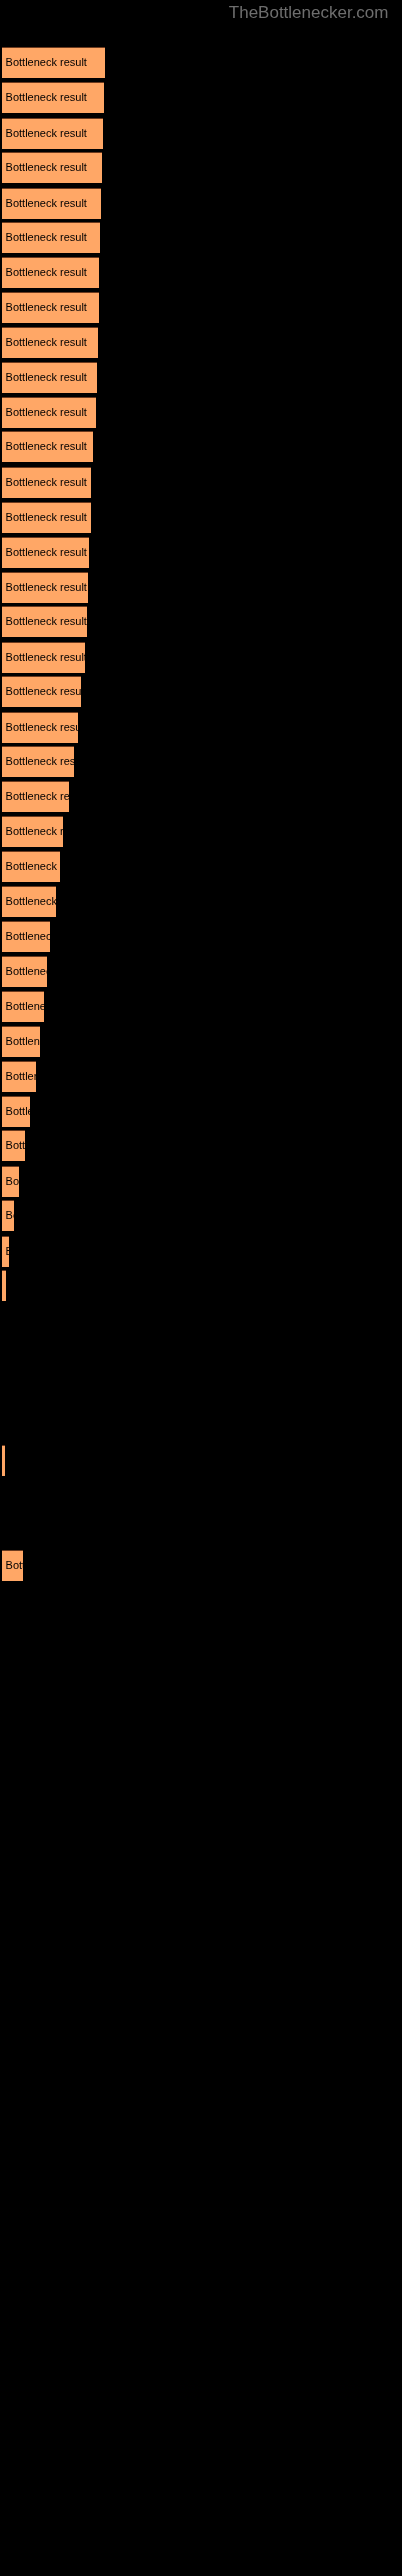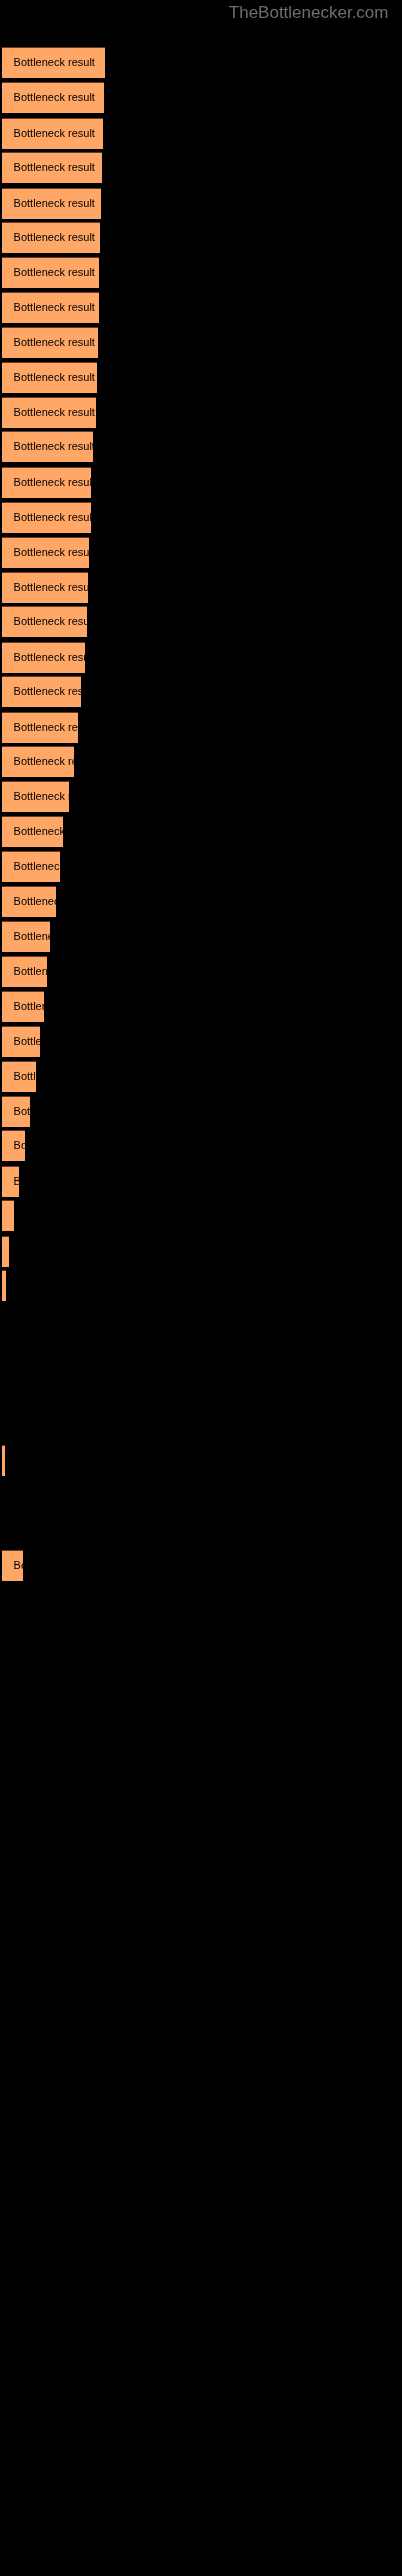--- a/index.html
+++ b/index.html
@@ -60,21 +60,21 @@
     line-height: 31px;
     font-family: "Liberation Sans", sans-serif;
     font-size: 11px;
     color: #000000;
     white-space: nowrap;
     overflow: hidden;
     pointer-events: none;
   }
   .clip {
     position: absolute;
-    left: 8px;
+    left: 0;
     top: 0;
     height: 31px;
     overflow: hidden;
   }
 </style>
 </head>
 <body>
 
 <div id="chart-root">
 

